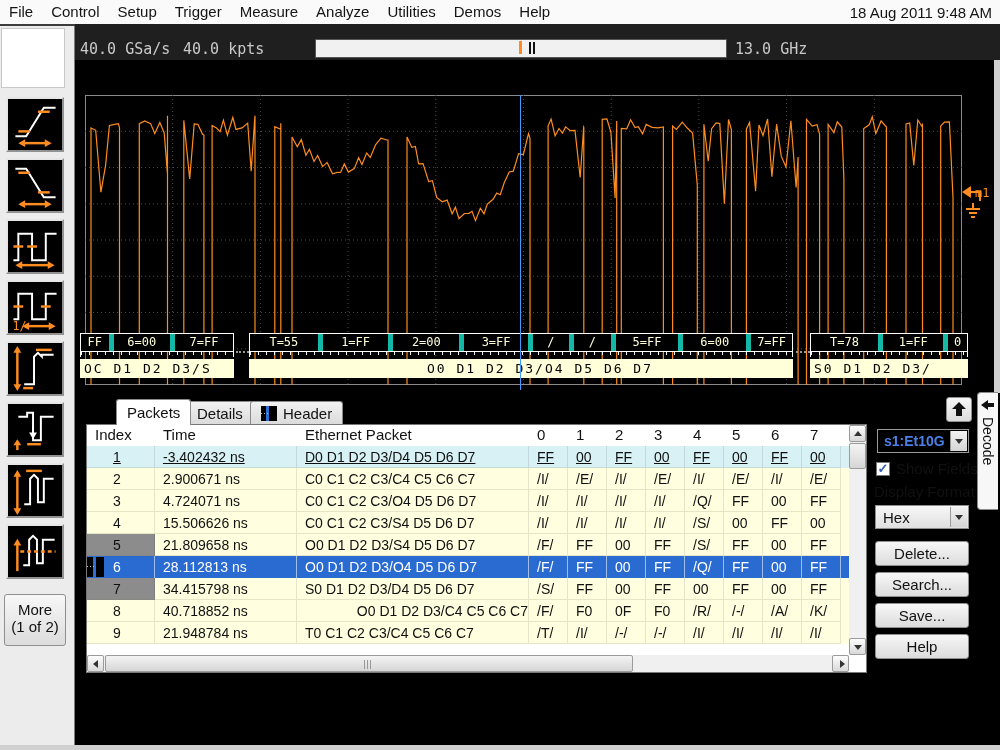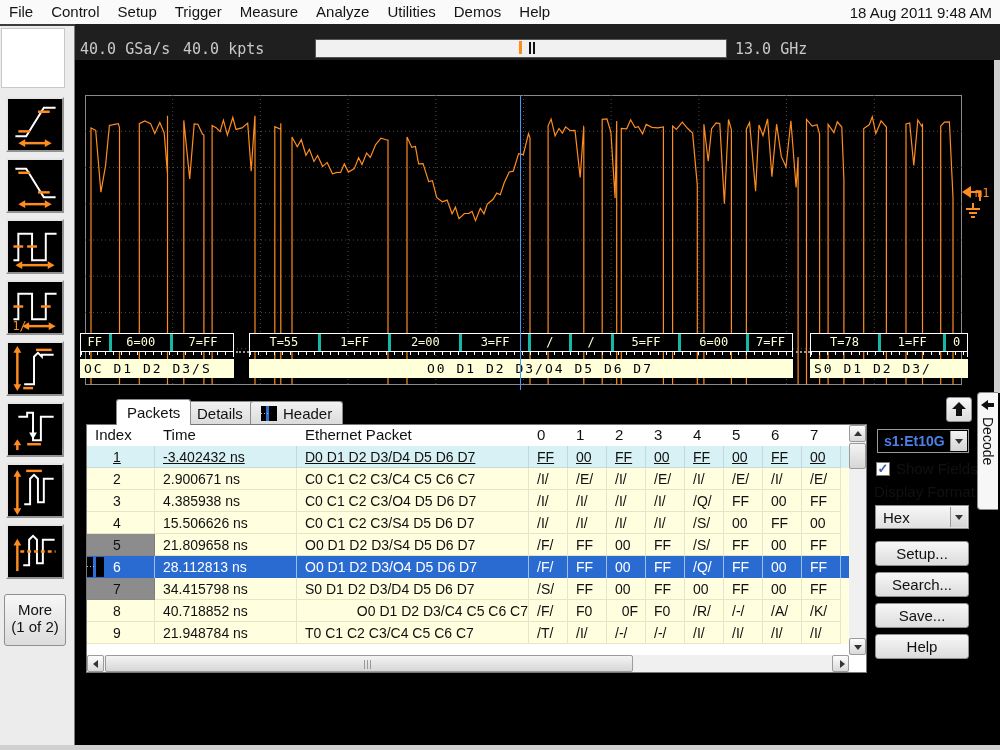--- a/index.html
+++ b/index.html
@@ -33,21 +33,21 @@
   
   #scope{left:75px;top:60px;width:919px;height:333px;background:#000;}
   #right-strip{left:994px;top:60px;width:6px;height:685px;background:#cfcfcf;}
   #graticule{left:10px;top:35px;width:877px;height:290px;}
   #cursor-line{left:445px;top:35px;width:1px;height:295px;background:#3d9bff;z-index:30;cursor:ew-resize;}
   #marker-m1{left:886px;top:122px;width:34px;height:44px;}
 
   
   .dgroup{position:absolute;z-index:20;}
   .dfields{display:flex;border:1px solid #fff;background:#000;height:17px;box-sizing:content-box;}
-  .dcell{border-left:3px solid #14b8a6;color:#ffffd9;font-family:"DejaVu Sans Mono",monospace;
+  .dcell{border-left:5px solid #14b8a6;color:#ffffd9;font-family:"DejaVu Sans Mono",monospace;
          font-size:12px;line-height:17px;text-align:center;overflow:hidden;box-sizing:border-box;}
   .dcell:first-child{border-left:none;}
   .druler{height:5px;border-left:1px solid #fff;border-right:1px solid #fff;
           background:repeating-linear-gradient(90deg,#fff 0 1px,transparent 1px 8px);
           background-position:0 0;background-size:100% 3px;background-repeat:repeat-x;}
   .dlane{margin-top:2px;height:19px;background:#ffffd9;color:#000;
          font-family:"DejaVu Sans Mono",monospace;font-size:13px;line-height:19px;
          letter-spacing:2px;white-space:nowrap;overflow:hidden;}
   .dconn{position:absolute;height:0;border-top:2px dotted #9a9a9a;z-index:19;}
 
@@ -377,21 +377,21 @@
             <div class="td" style="width: 39px;">/E/</div>
             <div class="td" style="width: 39px;">/I/</div>
             <div class="td" style="width: 39px;">/E/</div>
             <div class="td" style="width: 39px;">/I/</div>
             <div class="td" style="width: 39px;">/E/</div>
             <div class="td" style="width: 39px;">/I/</div>
             <div class="td" style="width: 39px;">/E/</div>
           </div>
           <div class="trow row-yellow" style="top: 65px; width: 762px;">
             <div class="td" style="width: 68px; padding-left: 26px;">3</div>
-            <div class="td" style="width: 142px;">4.385938 ns</div>
+            <div class="td" style="width: 142px;">4.724071 ns</div>
             <div class="td" style="width: 232px;">C0 C1 C2 C3/O4 D5 D6 D7</div>
             <div class="td" style="width: 39px;">/I/</div>
             <div class="td" style="width: 39px;">/I/</div>
             <div class="td" style="width: 39px;">/I/</div>
             <div class="td" style="width: 39px;">/I/</div>
             <div class="td" style="width: 39px;">/Q/</div>
             <div class="td" style="width: 39px;">FF</div>
             <div class="td" style="width: 39px;">00</div>
             <div class="td" style="width: 39px;">FF</div>
           </div>
@@ -446,21 +446,21 @@
             <div class="td" style="width: 39px;">FF</div>
             <div class="td" style="width: 39px;">00</div>
             <div class="td" style="width: 39px;">FF</div>
           </div>
           <div class="trow row-yellow" style="top: 175px; width: 762px;">
             <div class="td" style="width: 68px; padding-left: 26px;">8</div>
             <div class="td" style="width: 142px;">40.718852 ns</div>
             <div class="td" style="width: 232px; text-align: right;">O0 D1 D2 D3/C4 C5 C6 C7</div>
             <div class="td" style="width: 39px;">/F/</div>
             <div class="td" style="width: 39px;">F0</div>
-            <div class="td" style="width: 39px; text-align: center;">0F</div>
+            <div class="td" style="width: 39px;">0F</div>
             <div class="td" style="width: 39px;">F0</div>
             <div class="td" style="width: 39px;">/R/</div>
             <div class="td" style="width: 39px;">/-/</div>
             <div class="td" style="width: 39px;">/A/</div>
             <div class="td" style="width: 39px;">/K/</div>
           </div>
           <div class="trow row-yellow" style="top: 197px; width: 762px;">
             <div class="td" style="width: 68px; padding-left: 26px;">9</div>
             <div class="td" style="width: 142px;">21.948784 ns</div>
             <div class="td" style="width: 232px;">T0 C1 C2 C3/C4 C5 C6 C7</div>
@@ -507,21 +507,21 @@
     <div id="chk-showfields" class="abs">✓</div>
     <div id="lbl-showfields" class="abs">Show Fields</div>
     <div id="lbl-format" class="abs">Display Format</div>
     <div id="combo-format" class="abs">
       <div class="val">Hex</div>
       <div class="combo-arrow">
           <div class="tri"></div>
         </div>
     </div>
     <div id="ctrl-buttons">
-        <div class="ctrl-btn" style="top: 148px;">Setup...</div>
+        <div class="ctrl-btn" style="top: 148px;">Delete...</div>
         <div class="ctrl-btn" style="top: 179px;">Search...</div>
         <div class="ctrl-btn" style="top: 210px;">Save...</div>
         <div class="ctrl-btn" style="top: 241px;">Help</div>
       </div>
   </div>
 
   <div id="bottom-strip" class="abs"></div>
 </div>
 
 </body></html>

